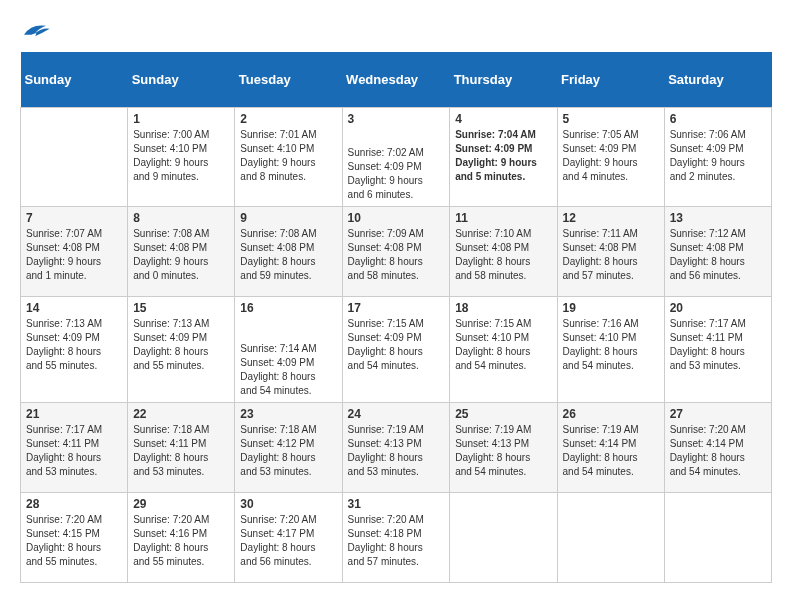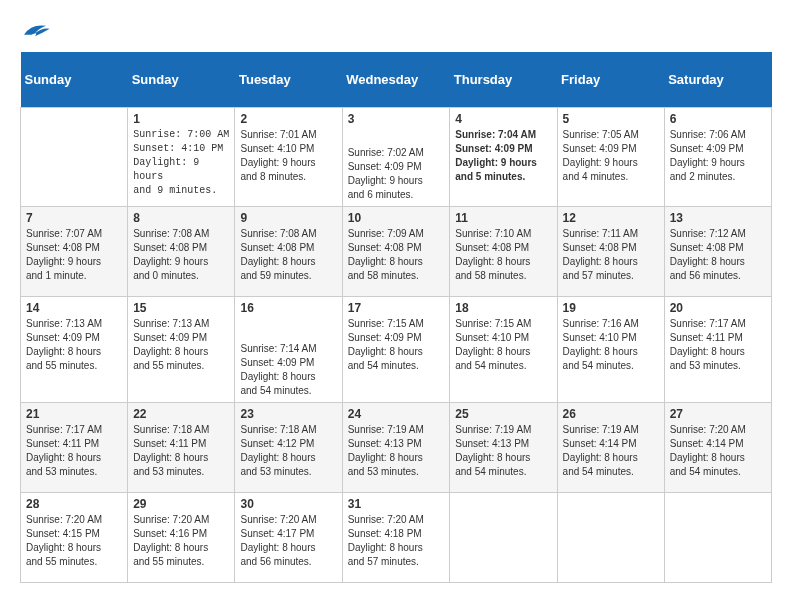--- a/index.html
+++ b/index.html
@@ -115,21 +115,21 @@
         <th>Thursday</th>
         <th>Friday</th>
         <th>Saturday</th>
       </tr>
   </thead>
   <tbody id="calendar-body">
   <tr>
         <td class="empty-cell"></td>
         <td>
           <div class="day-num">1</div>
-          <div class="day-info" style="white-space: pre-line; font-family: Liberation Mono, monospace;">Sunrise: 7:00 AM
+          <div class="day-info" style="white-space: pre-line;">Sunrise: 7:00 AM
 Sunset: 4:10 PM
 Daylight: 9 hours
 and 9 minutes.</div>
         </td>
         <td>
           <div class="day-num">2</div>
           <div class="day-info" style="white-space: pre-line;">Sunrise: 7:01 AM
 Sunset: 4:10 PM
 Daylight: 9 hours
 and 8 minutes.</div>

